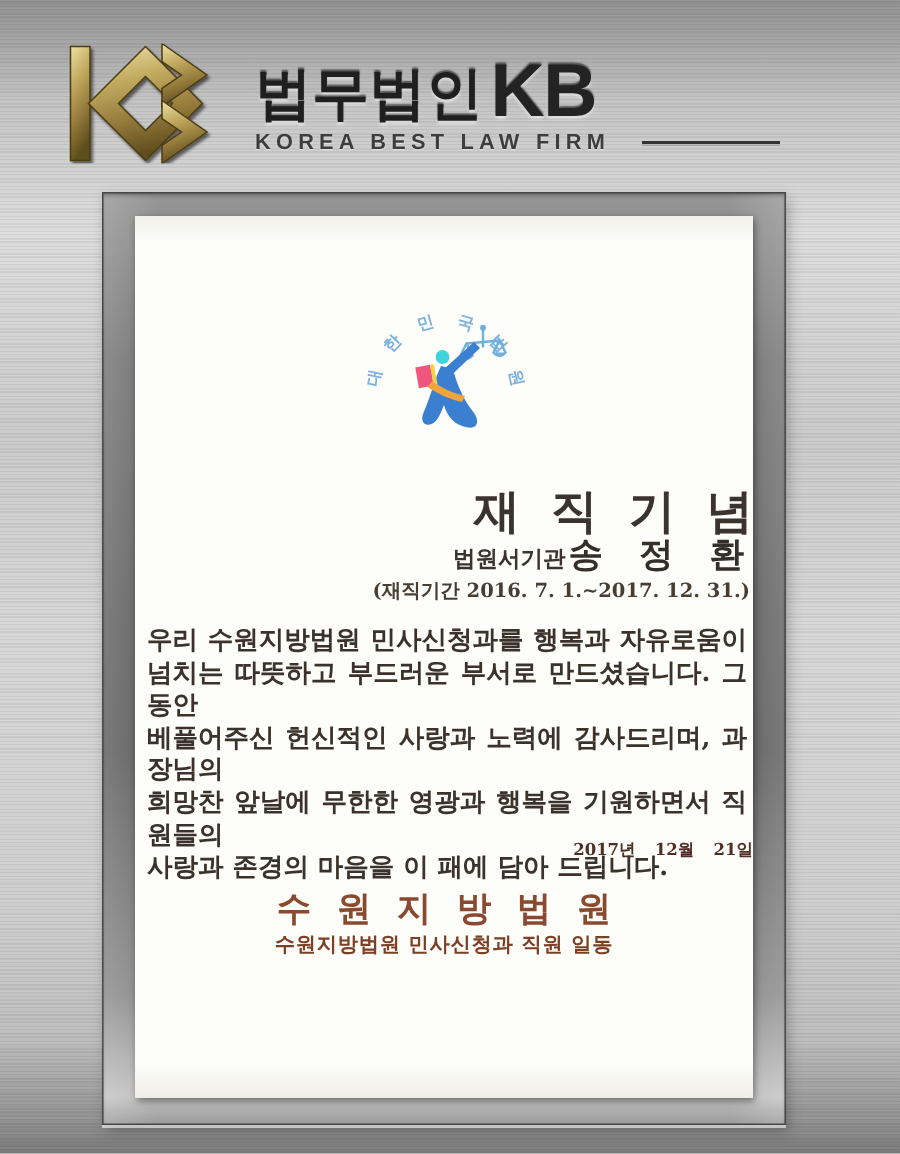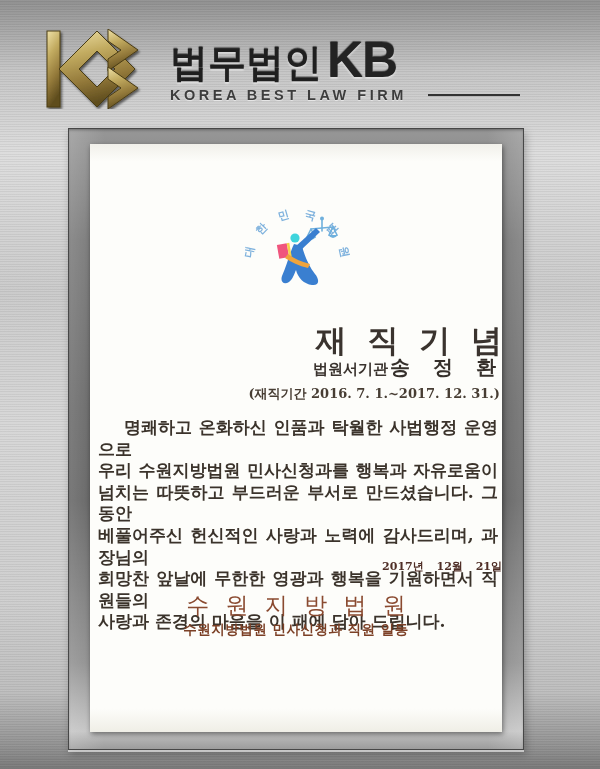--- a/index.html
+++ b/index.html
@@ -54,38 +54,38 @@
   }
   .emblem{position:absolute;left:152px;top:60px;width:110px;height:95px;}
   .cert-title{
     position:absolute;left:0;right:0;top:150px;text-align:right;
     font-size:31px;font-weight:700;color:#3a332e;word-spacing:10px;white-space:nowrap;margin-top:26px;
   }
   .recipient-line{
     position:absolute;right:6px;top:210px;display:flex;align-items:baseline;gap:2px;white-space:nowrap;
   }
   .recipient-position{font-size:15px;font-weight:700;color:#3a332e;}
-  .recipient-name{font-size:20px;font-weight:700;color:#352f2a;word-spacing:16px;}
+  .recipient-name{font-size:23px;font-weight:700;color:#352f2a;word-spacing:16px;}
   .recipient-period{
     position:absolute;right:2px;top:241px;font-size:13px;font-weight:700;color:#473d33;white-space:nowrap;
   }
   .body-text{position:absolute;left:8px;right:4px;top:273px;color:#3b332b;}
   .body-line{
     font-size:17px;line-height:21.6px;font-weight:600;
     text-align:justify;text-align-last:justify;white-space:normal;
   }
   .body-line.first{text-indent:26px;}
   .body-line.last{text-align-last:left;}
   .cert-date{
     position:absolute;left:0;right:0;top:415px;text-align:right;
     font-size:11px;font-weight:700;color:var(--date-brown,#4f2e26);word-spacing:9px;
   }
   .issuer{
     position:absolute;left:0;right:0;top:446px;text-align:center;
-    font-size:23px;font-weight:400;color:var(--seal-brown,#8a4a30);word-spacing:9px;white-space:nowrap;
+    font-size:23px;font-weight:700;color:var(--seal-brown,#8a4a30);word-spacing:9px;white-space:nowrap;
   }
   .issuer-sub{
     position:absolute;left:0;right:0;top:477px;text-align:center;
     font-size:13.5px;font-weight:700;color:var(--seal-brown-dark,#7c4026);letter-spacing:0.5px;white-space:nowrap;
   }
   .arc-char{font-family:"DejaVu Sans","Liberation Sans",sans-serif;font-size:11px;font-weight:700;
     fill:var(--emblem-scale-blue,#7fb2dd);}
 </style>
 </head>
 <body>
@@ -159,21 +159,20 @@
 
     <div class="cert-title">재 직 기 념</div>
 
     <div class="recipient-line">
       <span class="recipient-position">법원서기관</span>
       <span class="recipient-name">송 정 환</span>
     </div>
     <div class="recipient-period">(재직기간 2016. 7. 1.~2017. 12. 31.)</div>
 
     <div class="body-text">
-      <div class="body-line first">명쾌하고 온화하신 인품과 탁월한 사법행정 운영으로</div>
       <div class="body-line">우리 수원지방법원 민사신청과를 행복과 자유로움이</div>
       <div class="body-line">넘치는 따뜻하고 부드러운 부서로 만드셨습니다. 그동안</div>
       <div class="body-line">베풀어주신 헌신적인 사랑과 노력에 감사드리며, 과장님의</div>
       <div class="body-line">희망찬 앞날에 무한한 영광과 행복을 기원하면서 직원들의</div>
       <div class="body-line last">사랑과 존경의 마음을 이 패에 담아 드립니다.</div>
     </div>
 
     <div class="cert-date">2017년 12월 21일</div>
     <div class="issuer">수 원 지 방 법 원</div>
     <div class="issuer-sub">수원지방법원 민사신청과 직원 일동</div>

